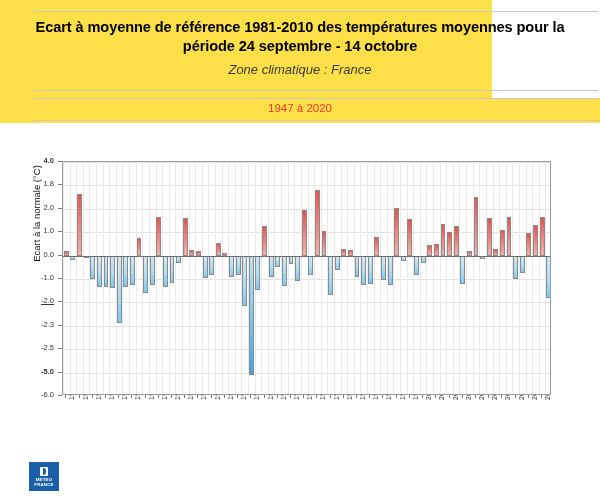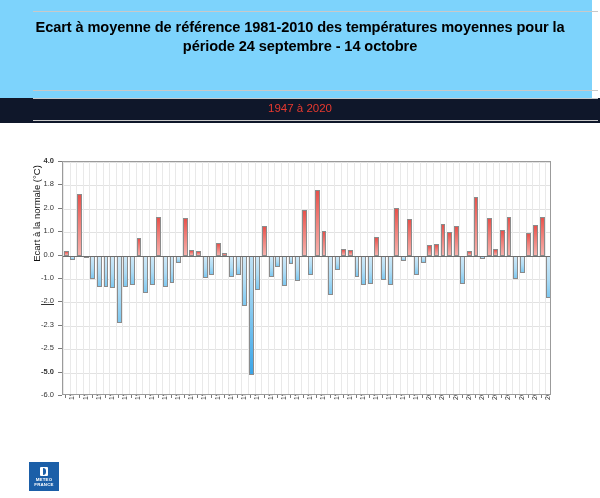--- a/index.html
+++ b/index.html
@@ -12,23 +12,23 @@
     background: #ffffff;
     font-family: "Liberation Sans", sans-serif;
     overflow: hidden;
     position: relative;
   }
 
   
   #header-block {
     position: absolute;
     left: 0; top: 0;
-    width: 592px;
+    width: 492px;
     height: 98px;
-    background: #7dd3fc;
+    background: #fde047;
     box-sizing: border-box;
   }
   #header-rule-top {
     position: absolute;
     left: 33px; top: 11px;
     width: 565px; height: 1px;
     background: #c9c9c9;
   }
   #header-rule-bottom {
     position: absolute;
@@ -55,21 +55,21 @@
     font-size: 13px;
     font-style: italic;
     color: #3a3a3a;
   }
 
   
   #period-band {
     position: absolute;
     left: 0; top: 98px;
     width: 600px; height: 25px;
-    background: #0f172a;
+    background: #fde047;
   }
   #period-rule-top {
     position: absolute;
     left: 33px; top: 0px;
     width: 565px; height: 1px;
     background: #c9c9c9;
   }
   #period-rule-bottom {
     position: absolute;
     left: 33px; top: 22px;
@@ -210,20 +210,21 @@
     letter-spacing: 0.2px;
     line-height: 5px;
   }
 </style>
 </head>
 <body>
 
 <div id="header-block">
   <div id="header-rule-top"></div>
   <div id="title">Ecart à moyenne de référence 1981-2010 des températures moyennes pour la période 24 septembre - 14 octobre</div>
+  <div id="subtitle">Zone climatique : France</div>
   <div id="header-rule-bottom"></div>
 </div>
 
 <div id="period-band">
   <div id="period-rule-top"></div>
   <div id="period-label">1947 à 2020</div>
   <div id="period-rule-bottom"></div>
 </div>
 
 <div id="chart-area">

